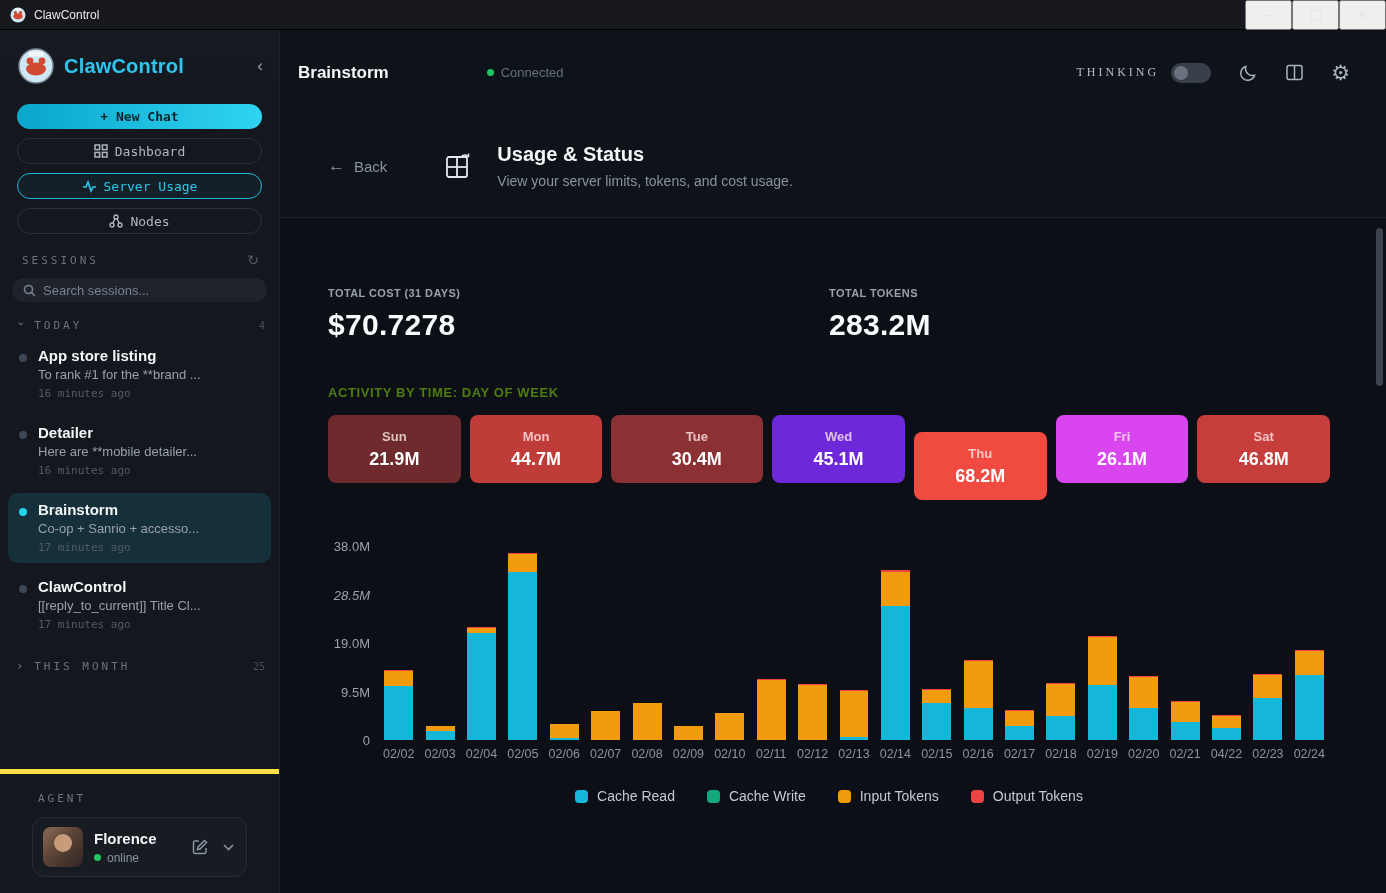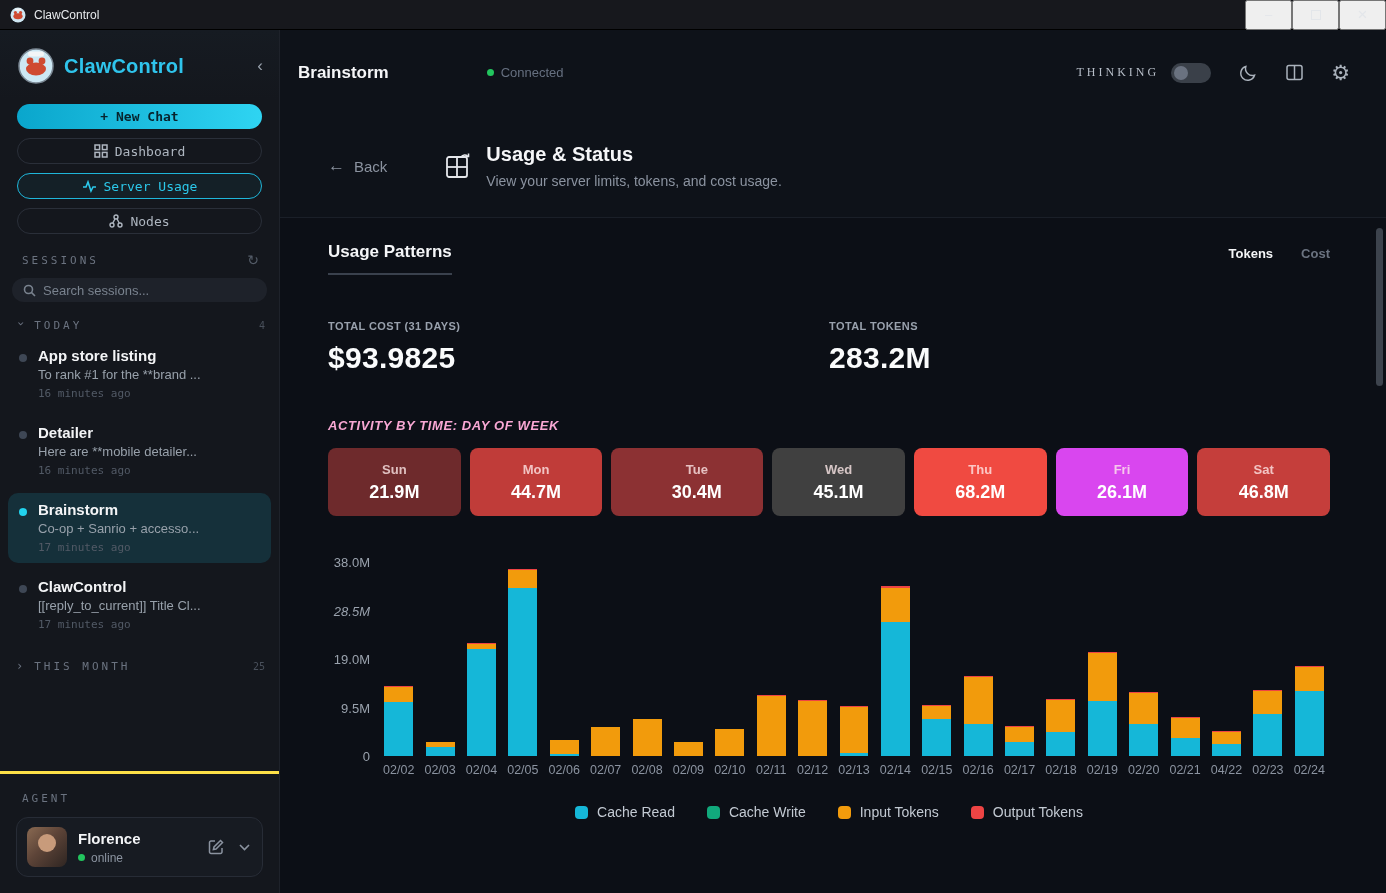--- a/index.html
+++ b/index.html
@@ -37,21 +37,21 @@
   .group-count { margin-left:auto; color:#49505b; font-size:10px; letter-spacing:0; }
   .chev { display:inline-block; font-size:12px; color:#6b7380; transition:none; }
   .chev.down { transform:rotate(90deg); }
   .session-item { margin:5px 8px 7px; padding:8px 10px 9px 30px; border-radius:10px; position:relative; }
   .session-item.active { background:#15303a; }
   .session-dot { position:absolute; left:11px; top:15px; width:8px; height:8px; border-radius:50%; background:#3e4755; }
   .session-item.active .session-dot { background:#22d3ee; }
   .s-title { font-size:15px; font-weight:bold; color:#f3f4f6; }
   .s-preview { font-size:13px; color:#98a1ab; margin-top:3px; }
   .s-time { font-family:"DejaVu Sans Mono",monospace; font-size:11px; color:#525a66; margin-top:5px; }
-  .agent-sec { margin-top:auto; padding:16px 16px 16px; border-top:3px solid #fde047; }
+  .agent-sec { margin-top:auto; padding:16px 32px 16px; border-top:5px solid #fde047; }
   .agent-heading { font-family:"DejaVu Sans Mono",monospace; font-size:11px; letter-spacing:3px; color:#6b7380; margin:2px 0 12px 6px; }
   .agent-card { border:1px solid #272c36; background:#171b22; border-radius:12px; padding:9px 12px 9px 10px; display:flex; align-items:center; gap:11px; }
   .agent-avatar { width:40px; height:40px; border-radius:8px; background:linear-gradient(135deg,#8a6a52 0%,#5d4438 45%,#2e2522 100%); position:relative; overflow:hidden; flex:none; }
   .agent-avatar::after { content:""; position:absolute; left:11px; top:7px; width:18px; height:18px; border-radius:50%; background:#c89b7b; }
   .agent-name { font-size:15px; font-weight:bold; color:#f3f4f6; }
   .agent-status { display:flex; align-items:center; gap:6px; margin-top:4px; color:#8b93a0; font-size:12px; }
   .dot-green { width:7px; height:7px; border-radius:50%; background:#22c55e; display:inline-block; }
   .agent-actions { margin-left:auto; display:flex; align-items:center; gap:14px; color:#8b93a0; }
 
   
@@ -62,37 +62,37 @@
   .top-actions { margin-left:auto; display:flex; align-items:center; gap:27px; }
   .thinking-wrap { display:flex; align-items:center; gap:12px; }
   .thinking-label { font-family:Liberation Serif, serif; font-size:12px; letter-spacing:3px; color:#b7bec8; }
   .toggle { width:40px; height:20px; border-radius:10px; background:#3a4049; position:relative; border:none; }
   .toggle .knob { position:absolute; left:3px; top:3px; width:14px; height:14px; border-radius:50%; background:#6a7280; }
   .icon-btn { background:none; border:none; color:#aab2bc; display:flex; align-items:center; }
 
   .page-head { height:103px; display:flex; align-items:center; padding:0 48px; border-bottom:1px solid #1a1f28; }
   .back-btn { display:flex; align-items:center; gap:9px; color:#8b93a0; font-size:15px; background:none; border:none; }
   .page-icon { margin-left:57px; color:#e5e7eb; display:flex; }
-  .page-titles { margin-left:14px; }
+  .page-titles { margin-left:25px; }
   .page-title { font-size:20px; font-weight:800; color:#f5f6f8; }
   .page-sub { font-size:14px; color:#8b93a0; margin-top:7px; }
 
   .content { flex:1; background:#0c0f16; padding:24px 56px 0 48px; }
   .section-row { display:flex; align-items:flex-start; }
   .section-title { font-size:17px; font-weight:800; color:#f5f6f8; padding-bottom:11px; border-bottom:2px solid #3a414d; }
   .tabs { margin-left:auto; display:flex; gap:28px; padding-top:4px; }
   .tab { font-size:13px; font-weight:bold; background:none; border:none; color:#6b7380; }
   .tab.active { color:#f5f6f8; }
 
   .stats-row { display:flex; margin-top:37px; }
   .stat { width:508px; }
   .stat-label { font-size:11px; font-weight:bold; letter-spacing:.4px; color:#99a1ad;margin-top:8px; }
   .stat-value { font-size:30px; font-weight:800; color:#fafbfc; margin-top:9px; letter-spacing:.3px; }
 
-  .activity-head { margin-top:43px; font-size:13px; font-weight:800; letter-spacing:.6px; color:#f9a8d4;font-style:italic; }
+  .activity-head { margin-top:43px; font-size:13px; font-weight:800; letter-spacing:.6px; color:#4d7c0f; }
   .day-cards { display:flex; gap:9px; margin-top:15px;justify-content:space-between; }
   .day-card { flex:1; height:68px; border-radius:8px; display:flex; flex-direction:column; align-items:center; justify-content:center; gap:5px; }
   .day-label { font-size:13px; font-weight:bold; color:rgba(255,235,235,.78); }
   .day-value { font-size:18px; font-weight:800; color:#ffffff; }
 
   .chart-wrap { margin-top:46px; display:flex; }
   .y-axis { width:50px; position:relative; height:194px; flex:none; }
   .y-tick { position:absolute; right:8px; transform:translateY(50%); font-size:13px; color:#9aa2ad; }
   .plot { flex:1; height:194px; display:flex; align-items:flex-end; }
   .bar-slot { flex:1; display:flex; align-items:flex-end; justify-content:center; height:100%; }
@@ -305,32 +305,25 @@
             <path d="M24.5 2.5v3h-3" stroke-width="1.6"></path>
           </svg>
       </span>
       <span class="page-titles">
         <div class="page-title">Usage &amp; Status</div>
         <div class="page-sub">View your server limits, tokens, and cost usage.</div>
       </span>
     </div>
 
     <div class="content">
-      <div class="section-row">
-        <span class="section-title">Usage Patterns</span>
-        <span class="tabs" id="tabs">
-            <button class="tab active">Tokens</button>
-            <button class="tab">Cost</button>
-          </span>
-      </div>
 
       <div class="stats-row" id="stats">
           <div class="stat">
             <div class="stat-label">TOTAL COST (31 DAYS)</div>
-            <div class="stat-value">$93.9825</div>
+            <div class="stat-value">$70.7278</div>
           </div>
           <div class="stat">
             <div class="stat-label">TOTAL TOKENS</div>
             <div class="stat-value">283.2M</div>
           </div>
         </div>
 
       <div class="activity-head">ACTIVITY BY TIME: DAY OF WEEK</div>
       <div class="day-cards" id="day-cards">
           <div class="day-card" style="background: rgb(110, 42, 44);">
@@ -338,25 +331,25 @@
             <div class="day-value">21.9M</div>
           </div>
           <div class="day-card" style="background: rgb(192, 60, 57);">
             <div class="day-label">Mon</div>
             <div class="day-value">44.7M</div>
           </div>
           <div class="day-card" style="background: rgb(140, 49, 51); padding-left: 19px;">
             <div class="day-label">Tue</div>
             <div class="day-value">30.4M</div>
           </div>
-          <div class="day-card" style="background: #404040;">
+          <div class="day-card" style="background: #6d28d9;">
             <div class="day-label">Wed</div>
             <div class="day-value">45.1M</div>
           </div>
-          <div class="day-card" style="background: rgb(240, 74, 65);">
+          <div class="day-card" style="background: rgb(240, 74, 65); margin-top: 17px;">
             <div class="day-label">Thu</div>
             <div class="day-value">68.2M</div>
           </div>
           <div class="day-card" style="background: #d946ef;">
             <div class="day-label">Fri</div>
             <div class="day-value">26.1M</div>
           </div>
           <div class="day-card" style="background: rgb(197, 62, 59);">
             <div class="day-label">Sat</div>
             <div class="day-value">46.8M</div>

